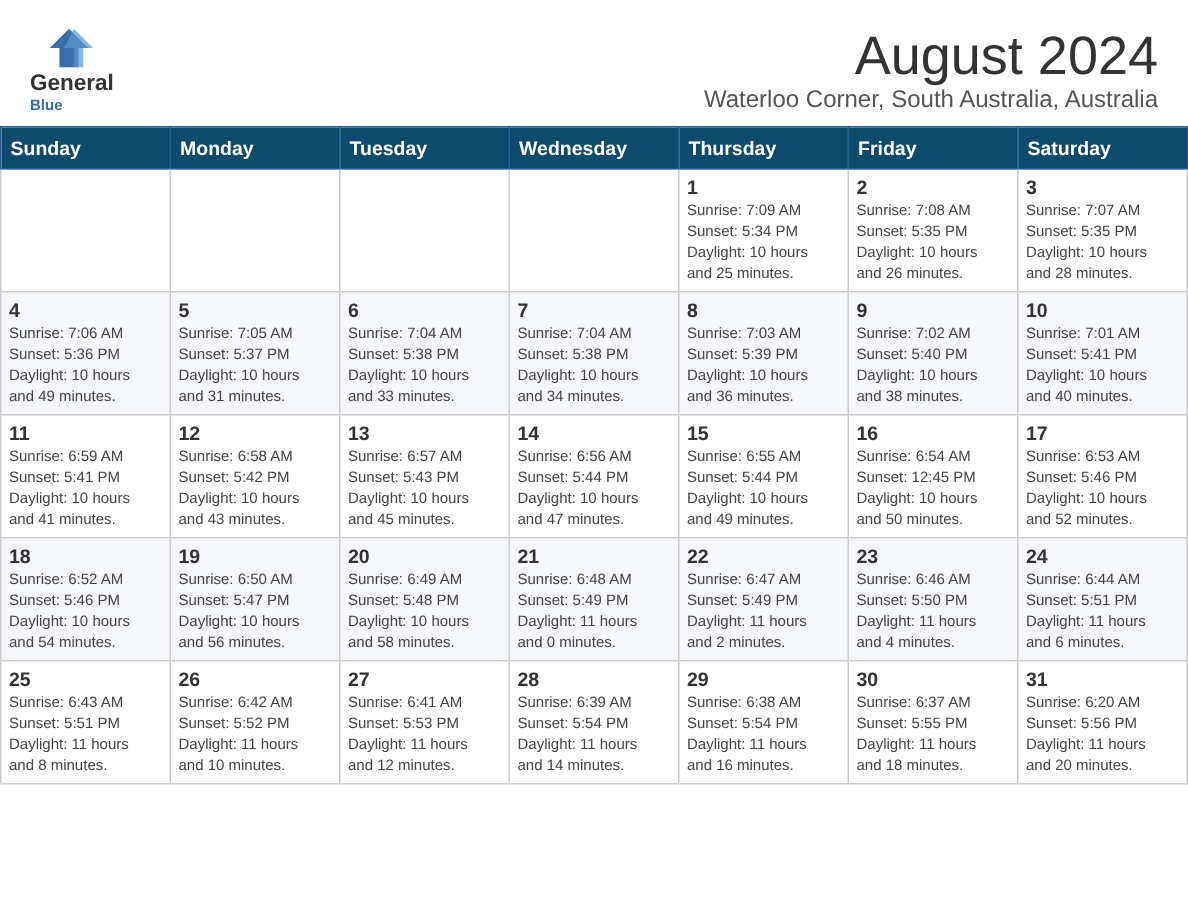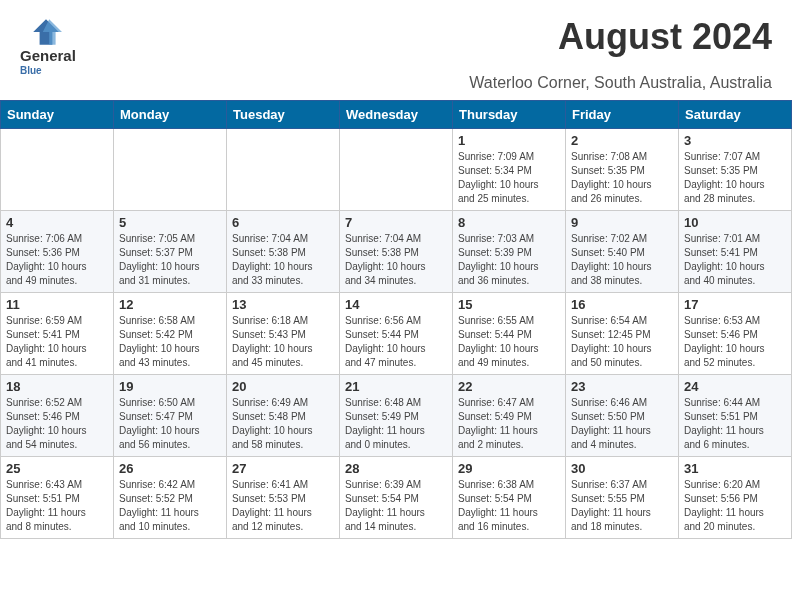--- a/index.html
+++ b/index.html
@@ -1,27 +1,27 @@
 <!DOCTYPE html>
 <html><head>
   <meta charset="utf-8">
   <style>
     * { box-sizing: border-box; margin: 0; padding: 0; }
     body { font-family: Arial, sans-serif; background: #fff; width: 792px; min-height: 612px; }
     .header { padding: 16px 20px 4px; text-align: right; }
-    .header .month-year { font-size: 36px; font-weight: bold; color: #333; }
-    .header .location { font-size: 16px; color: #555; margin-top: 16px; }
+    .header .month-year { font-size: 36px; font-weight: normal; color: #333; }
+    .header .location { font-size: 16px; color: #555; margin-top: 0; }
     .logo { position: absolute; top: 16px; left: 20px; display: flex; align-items: center; flex-direction: column; }
     .logo-text { line-height: 1.1; }
     .logo-general { font-size: 15px; font-weight: bold; color: #333; }
     .logo-blue { font-size: 10px; font-weight: bold; color: #3a6ea8; }
     .logo-icon { width: 32px; height: 32px; margin-right: 4px; }
     .calendar { width: 100%; border-collapse: collapse; margin-top: 4px; }
     .calendar th {
-      background: #0369a1;
+      background: #0c4a6e;
       color: #fff;
       text-align: left;
       padding: 6px 6px;
       font-size: 13px;
       border: 1px solid #2a5a9a;
     }
     .calendar td {
       vertical-align: top;
       border: 1px solid #ccc;
       padding: 4px 5px;
@@ -123,21 +123,21 @@
           <td>
             <span class="day-number">11</span>
             <div class="day-info"><span>Sunrise: 6:59 AM</span><br><span>Sunset: 5:41 PM</span><br><span>Daylight: 10 hours</span><br><span>and 41 minutes.</span></div>
           </td>
           <td>
             <span class="day-number">12</span>
             <div class="day-info"><span>Sunrise: 6:58 AM</span><br><span>Sunset: 5:42 PM</span><br><span>Daylight: 10 hours</span><br><span>and 43 minutes.</span></div>
           </td>
           <td>
             <span class="day-number">13</span>
-            <div class="day-info"><span>Sunrise: 6:18 AM</span><br><span>Sunset: 5:43 PM</span><br><span>Daylight: 10 hours</span><br><span>and 45 minutes.</span></div>
+            <div class="day-info"><span>Sunrise: 6:57 AM</span><br><span>Sunset: 5:43 PM</span><br><span>Daylight: 10 hours</span><br><span>and 45 minutes.</span></div>
           </td>
           <td>
             <span class="day-number">14</span>
             <div class="day-info"><span>Sunrise: 6:56 AM</span><br><span>Sunset: 5:44 PM</span><br><span>Daylight: 10 hours</span><br><span>and 47 minutes.</span></div>
           </td>
           <td>
             <span class="day-number">15</span>
             <div class="day-info"><span>Sunrise: 6:55 AM</span><br><span>Sunset: 5:44 PM</span><br><span>Daylight: 10 hours</span><br><span>and 49 minutes.</span></div>
           </td>
           <td>

